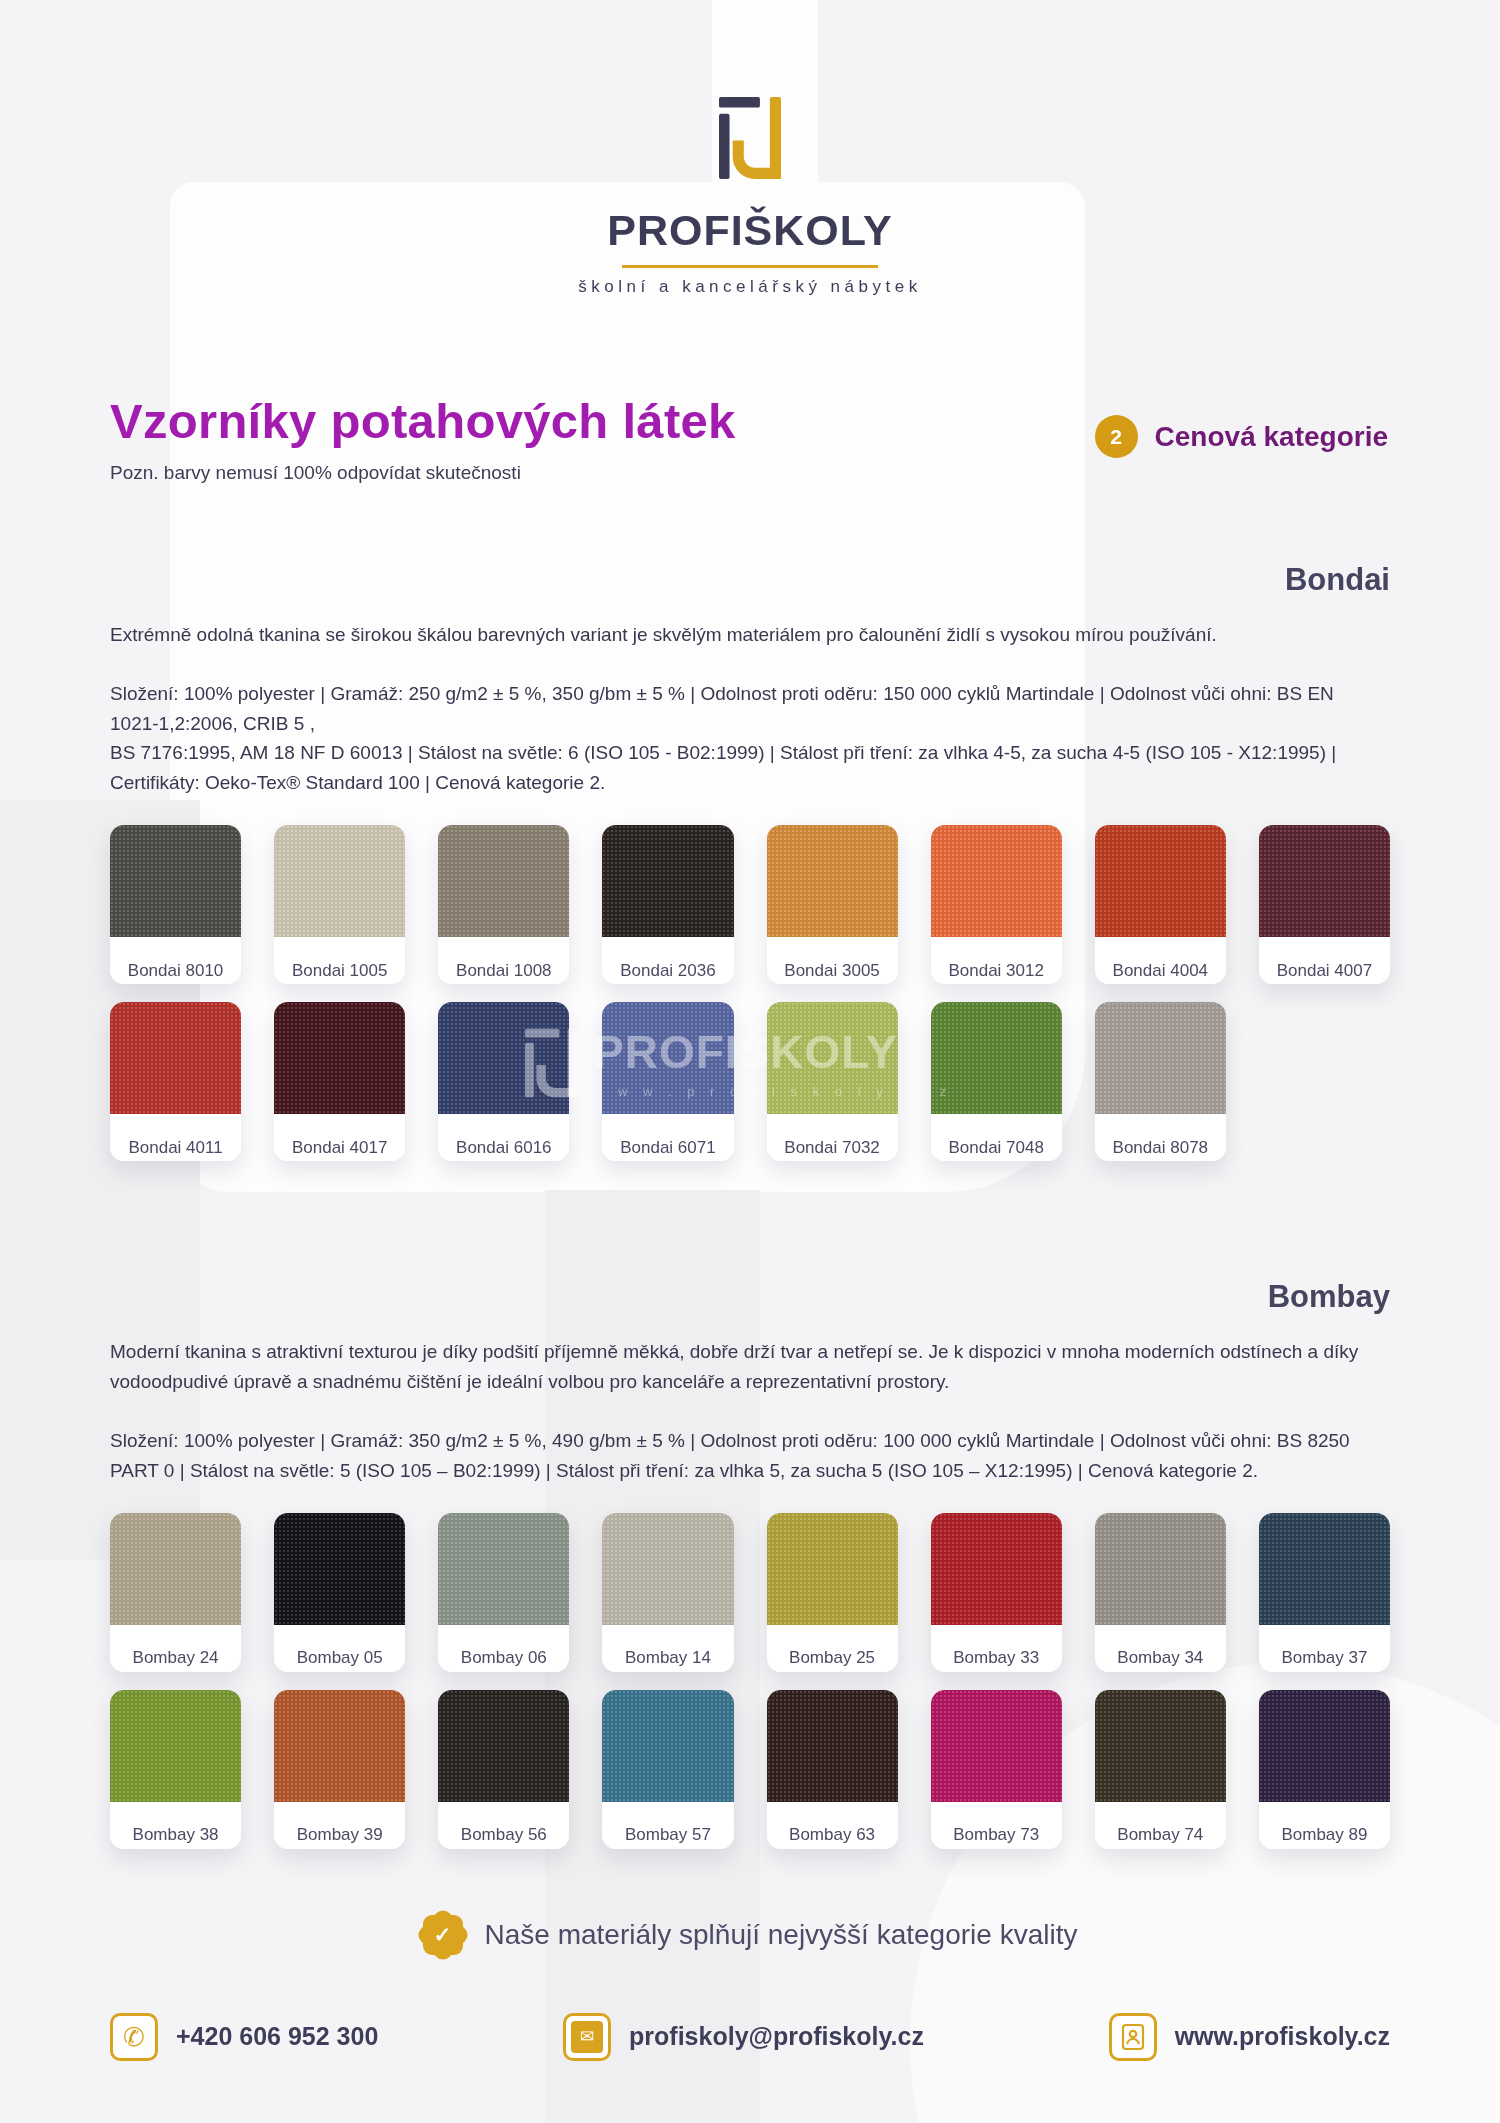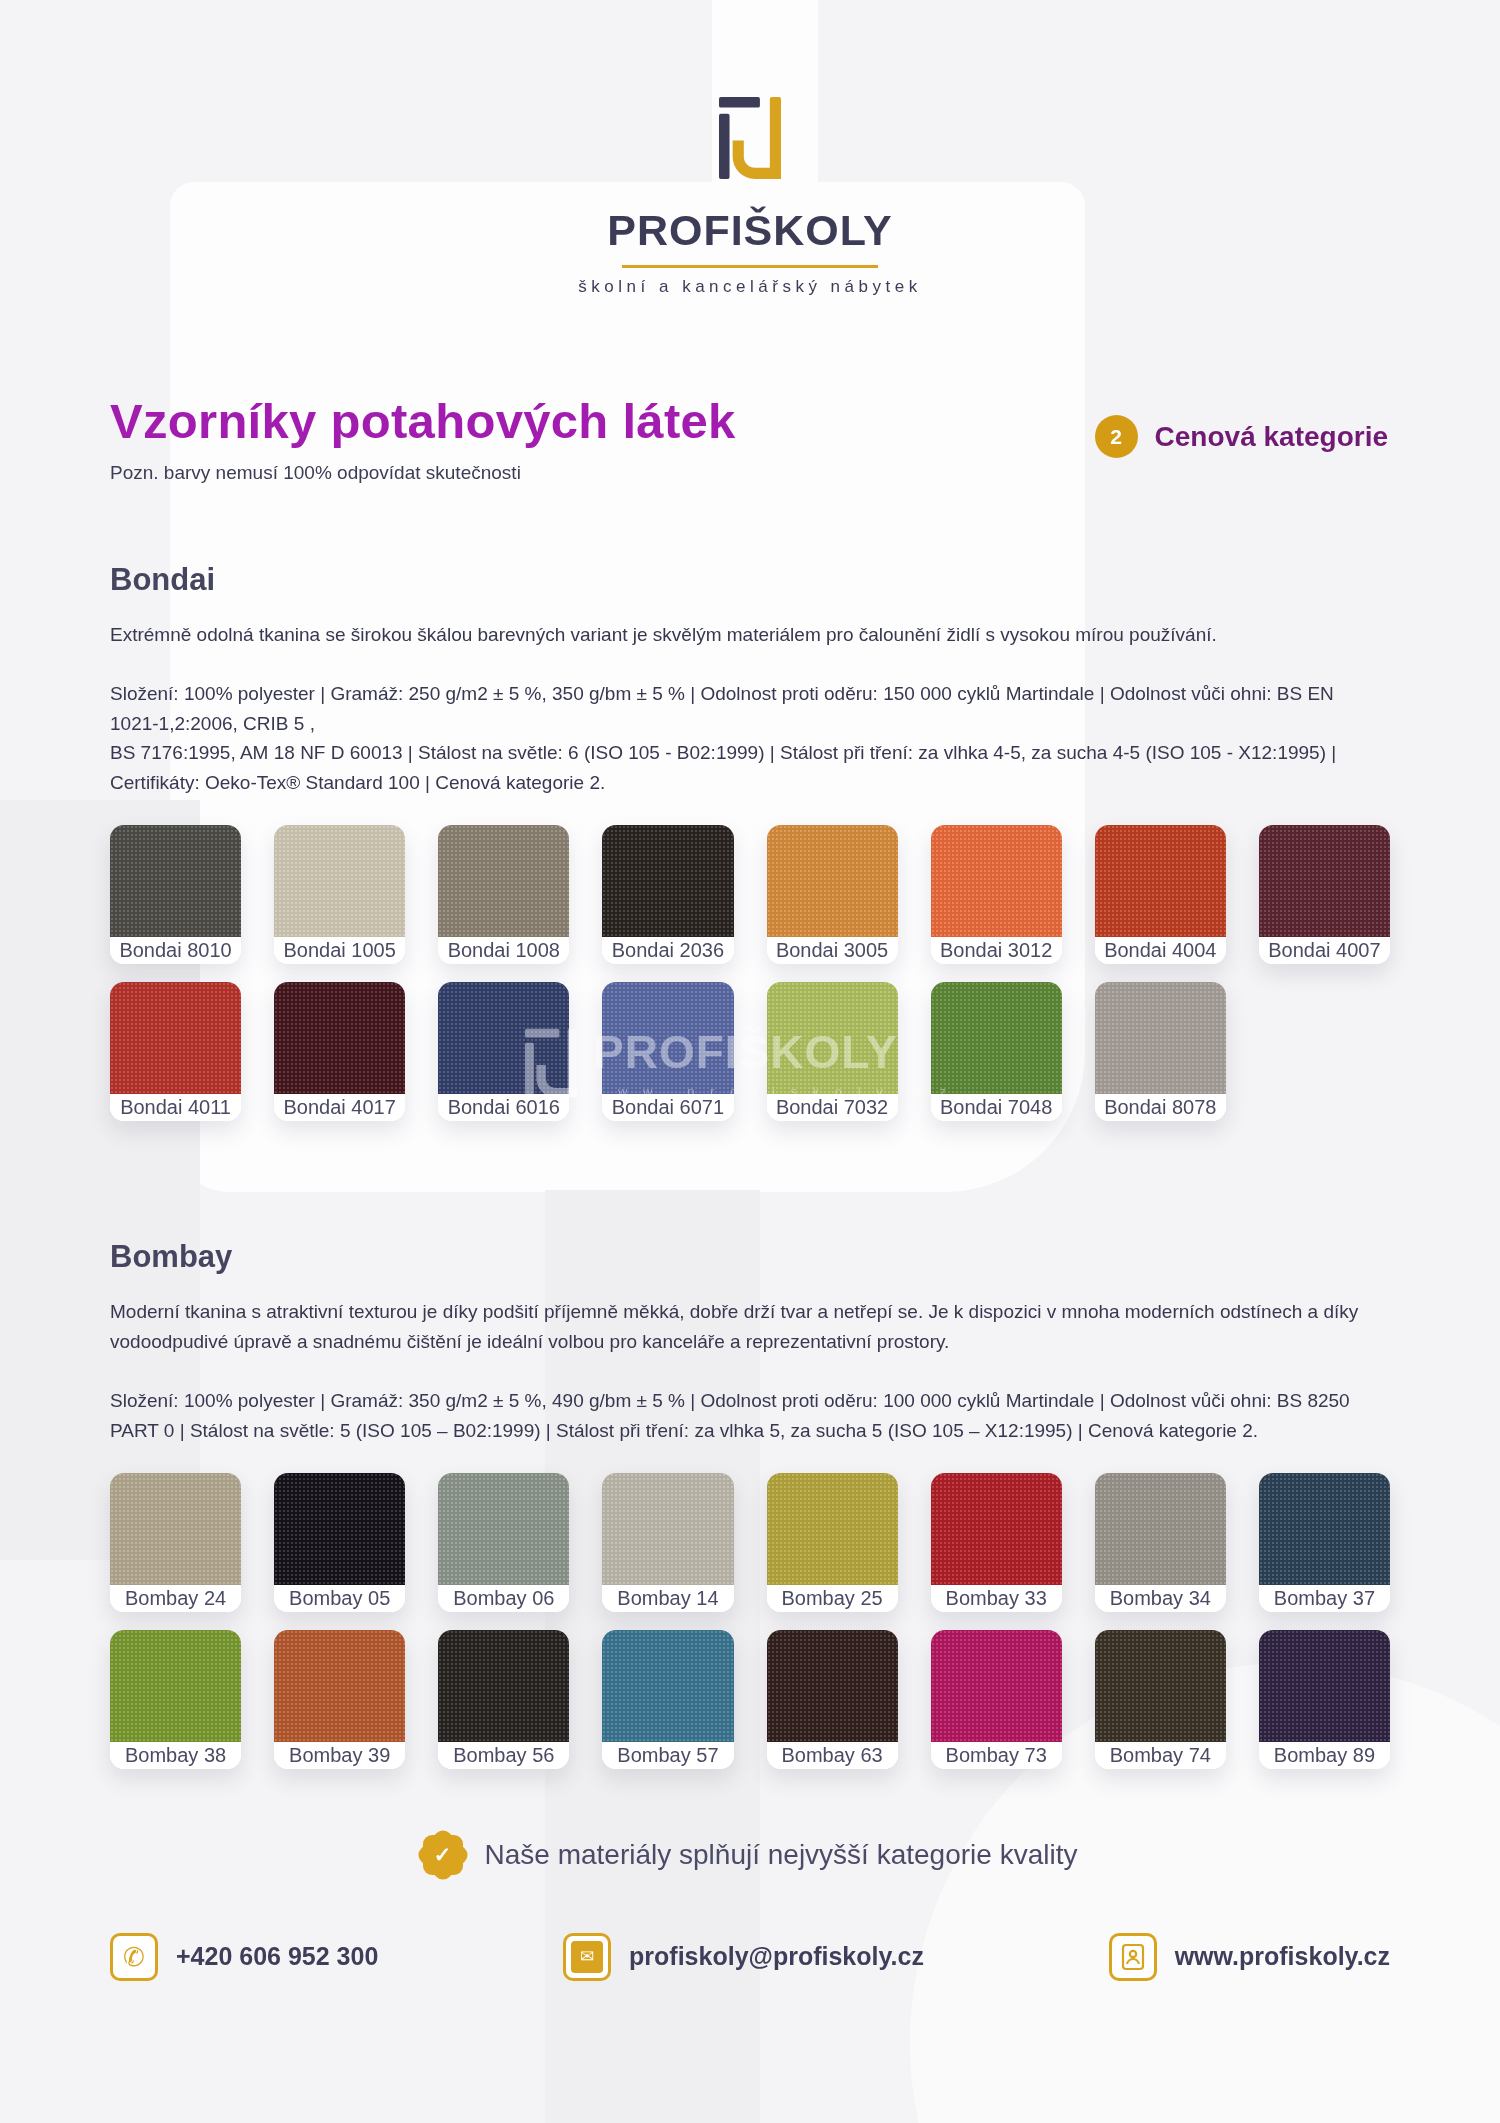--- a/index.html
+++ b/index.html
@@ -31,34 +31,34 @@
   
   .title-row{display:flex;justify-content:space-between;align-items:flex-start;margin-top:96px;}
   .page-title{margin:0;font-size:49px;font-weight:800;color:#a21caf;letter-spacing:.3px;}
   .page-subtitle{margin-top:13px;font-size:19px;color:#3c3c55;}
   .cat-badge{display:flex;align-items:center;gap:17px;margin-top:22px;margin-right:2px;}
   .cat-circle{width:43px;height:43px;border-radius:50%;background:#d49c15;color:#fff;
     font-weight:700;font-size:21px;display:flex;align-items:center;justify-content:center;}
   .cat-label{font-size:28px;font-weight:800;color:#701a75;}
 
   
-  .section-heading{font-size:31px;font-weight:800;color:#45455f;margin:0;}
+  .section-heading{font-size:31px;font-weight:800;color:#45455f;margin:0;text-align:right;}
   .sec-bondai{margin-top:78px;}
   .sec-bombay{margin-top:118px;}
   .desc,.specs{font-size:19px;line-height:1.55;color:#37374f;max-width:1262px;margin:22px 0 0 0;}
   .specs{margin-top:30px;}
 
   
   .swatch-grid{position:relative;display:grid;grid-template-columns:repeat(8,1fr);gap:18px 33px;margin-top:28px;}
   .card{background:#fff;border-radius:14px;box-shadow:0 10px 22px rgba(50,50,80,.12);overflow:hidden;}
   .swatch{height:112px;
     background-image:radial-gradient(rgba(255,255,255,.16) 1px, rgba(0,0,0,.05) 1px);
     background-size:4px 4px;}
   .card-label{height:27px;display:flex;align-items:center;justify-content:center;
-    font-size:20px;color:#4a4a63;background:#fff;white-space:nowrap;}
+    font-size:17px;color:#4a4a63;background:#fff;white-space:nowrap;margin-top:20px;}
   .grid-watermark{position:absolute;left:415px;top:178px;width:470px;height:120px;
     display:flex;align-items:center;gap:16px;pointer-events:none;z-index:2;}
   .gw-text{line-height:1;}
   .gw-brand{font-size:46px;font-weight:700;color:rgba(255,255,255,.42);letter-spacing:1px;}
   .gw-url{margin-top:10px;font-size:13px;letter-spacing:6px;color:rgba(255,255,255,.38);}
 
   
   .quality{display:flex;align-items:center;justify-content:center;gap:22px;margin-top:66px;}
   .seal{position:relative;width:40px;height:40px;flex:0 0 auto;}
   .seal .sq{position:absolute;inset:0;background:#dba41f;border-radius:9px;}

